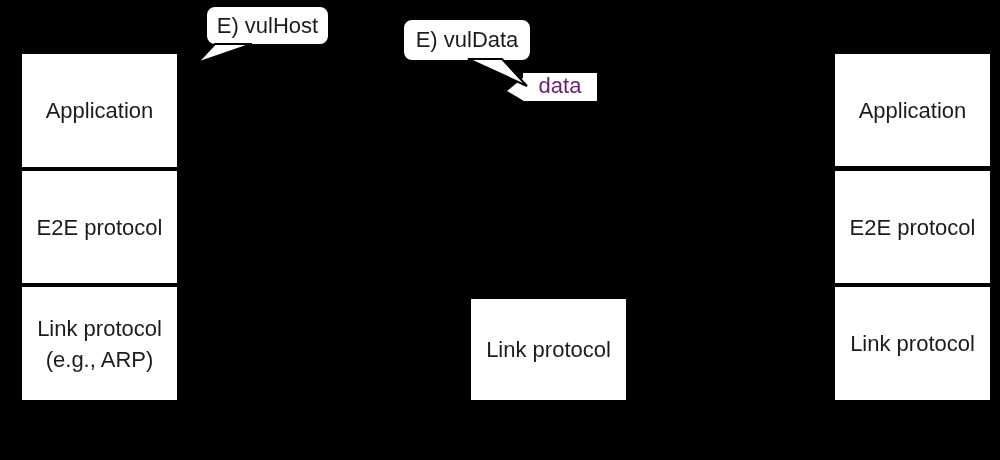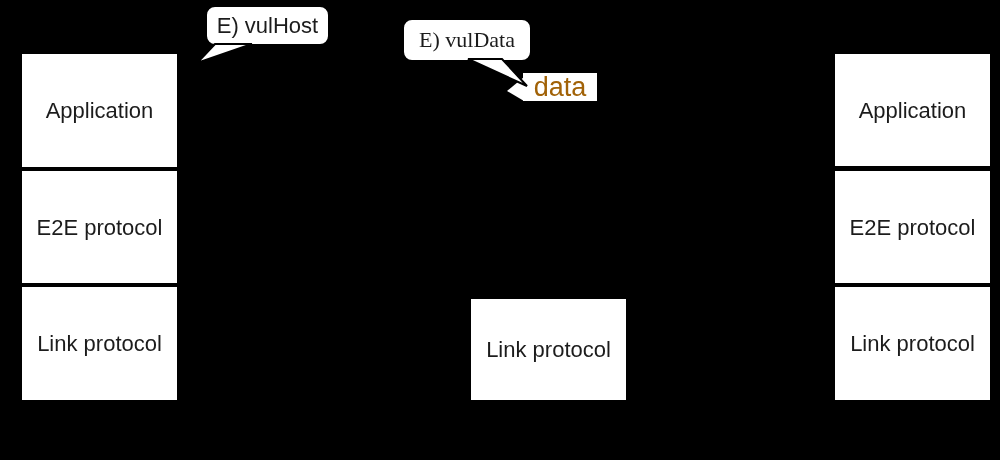--- a/index.html
+++ b/index.html
@@ -11,49 +11,50 @@
     position:absolute;background:#fff;color:#1c1c1c;
     display:flex;flex-direction:column;align-items:center;justify-content:center;
     text-align:center;font-size:22px;line-height:31px;
   }
   .bubble{
     position:absolute;background:#fff;color:#1c1c1c;border:2px solid #000;
     border-radius:10px;display:flex;align-items:center;justify-content:center;
     font-size:22px;box-sizing:border-box;
   }
   .tag{
-    position:absolute;background:#fff;color:#a16207;
-    display:flex;align-items:center;justify-content:center;font-size:27px;
+    position:absolute;background:#fff;color:#701a75;
+    display:flex;justify-content:center;font-size:22px;
   }
   .overlay{position:absolute;left:0;top:0;pointer-events:none;}
   
   #left-app   {left:22px; top:54px;  width:155px;height:113px;}
   #left-e2e   {left:22px; top:171px; width:155px;height:112px;}
   #left-link  {left:22px; top:287px; width:155px;height:113px;}
   #mid-link   {left:471px;top:299px; width:155px;height:101px;}
   #right-app  {left:835px;top:54px;  width:155px;height:112px;}
   #right-e2e  {left:835px;top:171px; width:155px;height:112px;}
   #right-link {left:835px;top:287px; width:155px;height:113px;}
   #bubble-vulhost{left:205px;top:5px; width:125px;height:41px;}
-  #bubble-vuldata{left:402px;top:18px;width:130px;height:44px;font-family:Liberation Serif, serif;}
+  #bubble-vuldata{left:402px;top:18px;width:130px;height:44px;}
   #data-tag   {left:523px;top:73px; width:74px; height:28px;}
 </style>
 </head>
 <body>
 
 <div class="canvas">
 
   <div class="box" id="left-app">
     <span>Application</span>
   </div>
   <div class="box" id="left-e2e">
     <span>E2E protocol</span>
   </div>
   <div class="box" id="left-link">
     <span>Link protocol</span>
+    <span>(e.g., ARP)</span>
   </div>
 
   <div class="box" id="mid-link">
     <span>Link protocol</span>
   </div>
 
   <div class="box" id="right-app">
     <span>Application</span>
   </div>
   <div class="box" id="right-e2e">

